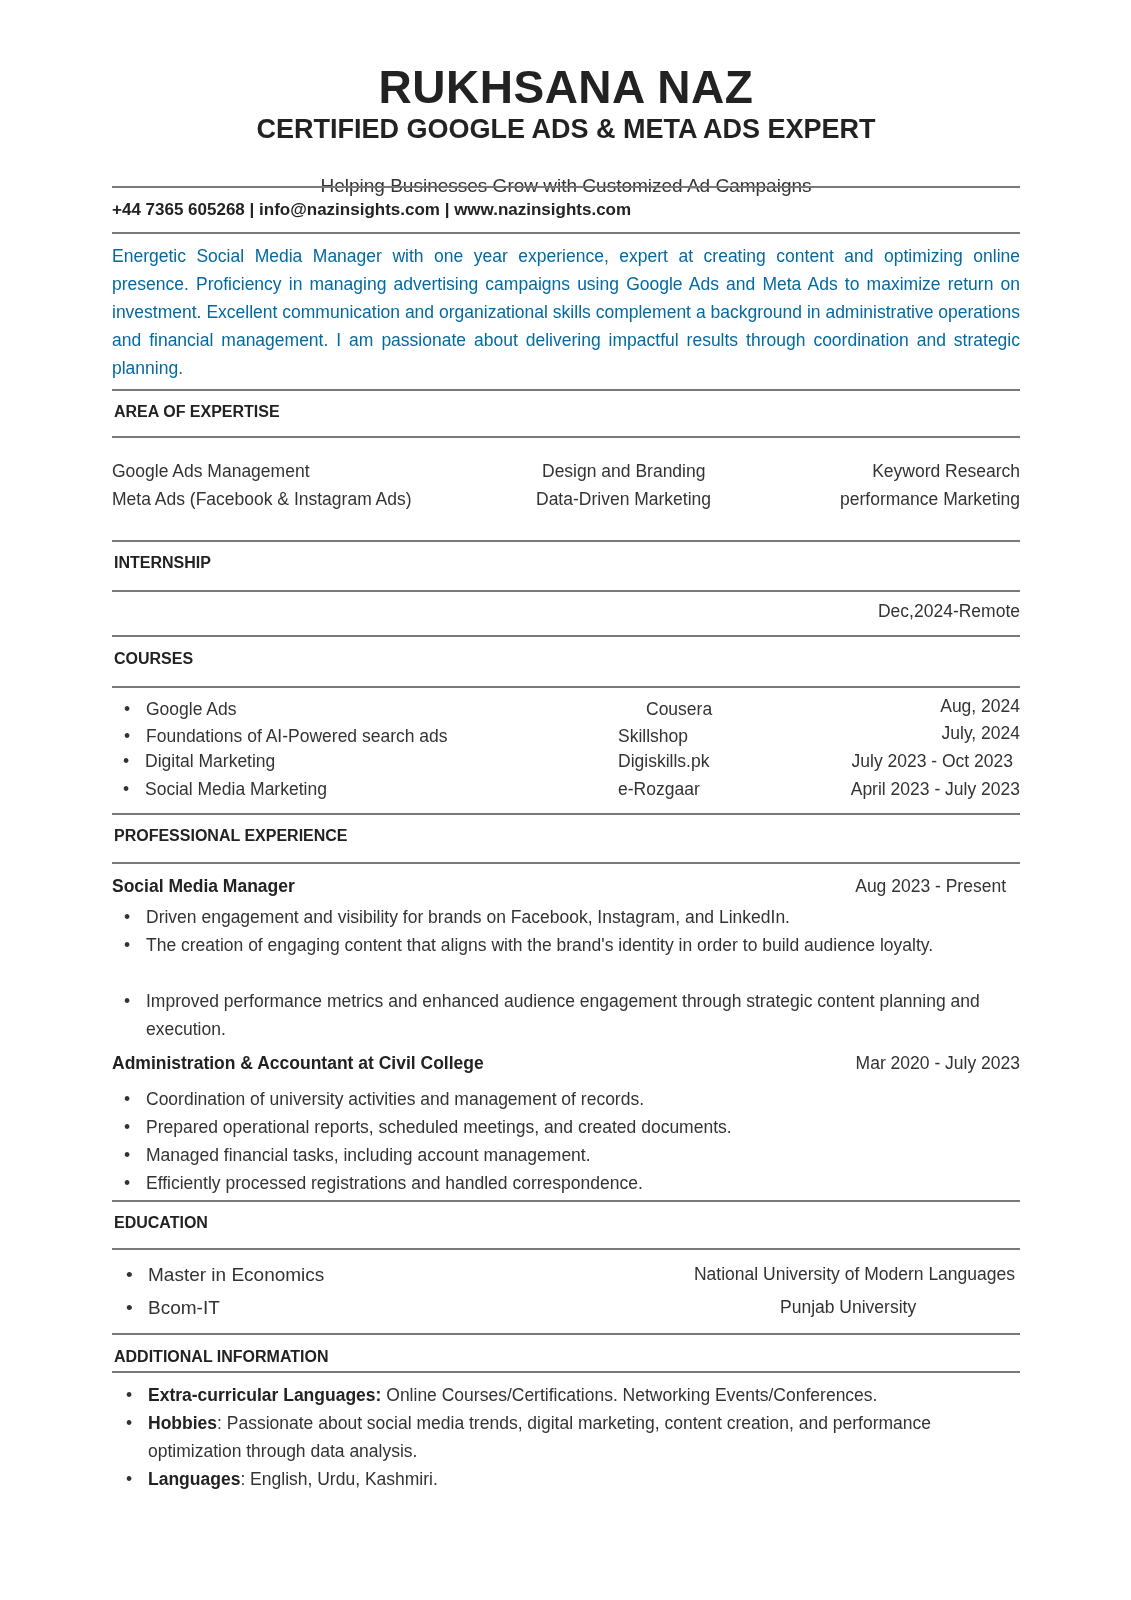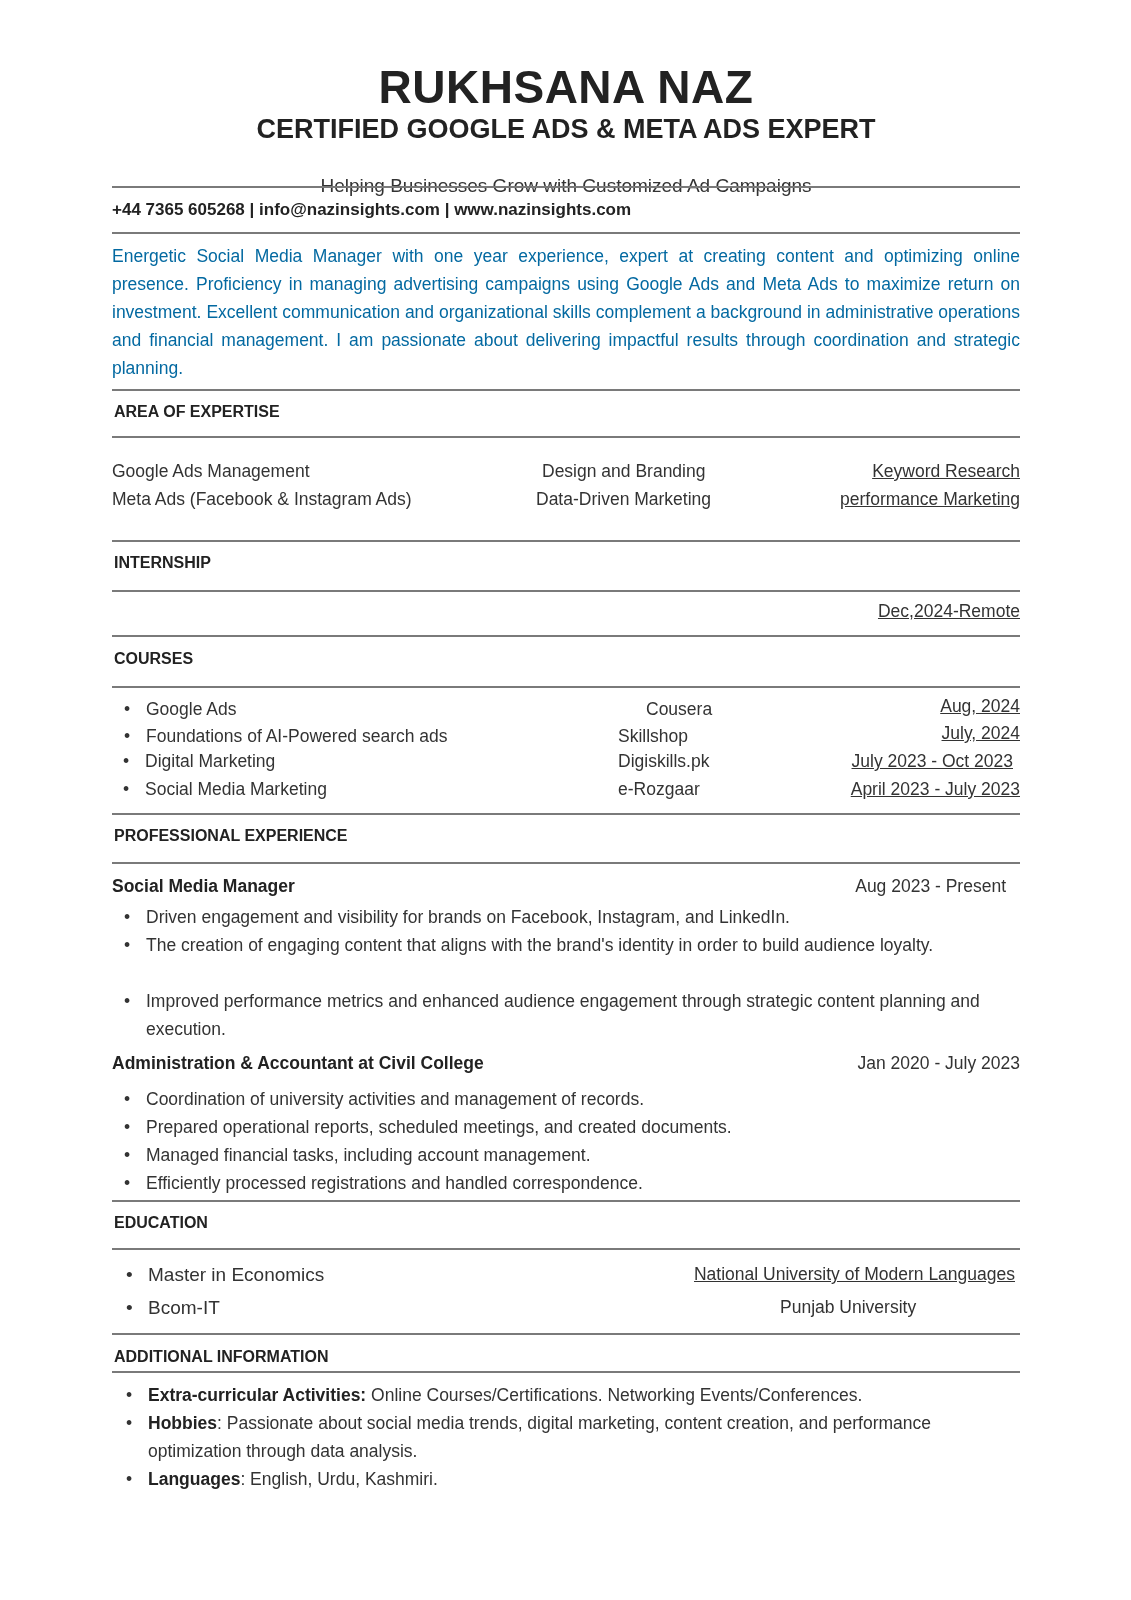--- a/index.html
+++ b/index.html
@@ -28,21 +28,21 @@
   .summary {
     position: absolute; top: 242px; left: 0; width: 908px;
     font-size: 17.5px; line-height: 28px; text-align: justify; color: #0369a1;
   }
   .sec-head {
     position: absolute; left: 2px; font-size: 16px; font-weight: bold; color: #222;
   }
   .row { position: absolute; left: 0; width: 908px; font-size: 17.5px; color: #333; height: 26px; }
   .c-left { position: absolute; left: 0; white-space: nowrap; }
   .c-mid { position: absolute; white-space: nowrap; margin-left: 28px; }
-  .c-right { position: absolute; right: 0; white-space: nowrap; text-align: center; text-decoration: underline; }
+  .c-right { position: absolute; right: 0; white-space: nowrap; text-align: center; }
   .bullet::before { content: "\2022"; position: absolute; left: -22px; }
   .bul { position: absolute; white-space: nowrap; }
   .job { position: absolute; left: 0; width: 908px; font-size: 17.5px; height: 26px; }
   .job .jt { position: absolute; left: 0; font-weight: bold; color: #222; }
   .job .jd { position: absolute; right: 0; color: #333; }
   .para-bullet {
     position: absolute; left: 34px; width: 860px; font-size: 17.5px; line-height: 28px; color: #333;
   }
   .para-bullet::before { content: "\2022"; position: absolute; left: -22px; }
   b.k { color: #222; }
@@ -115,21 +115,21 @@
   <div class="job" style="top:876px">
     <span class="jt">Social Media Manager</span>
     <span class="jd" style="right:14px">Aug 2023 - Present</span>
   </div>
   <div class="para-bullet" style="top:903px">Driven engagement and visibility for brands on Facebook, Instagram, and LinkedIn.</div>
   <div class="para-bullet" style="top:931px">The creation of engaging content that aligns with the brand's identity in order to build audience loyalty.</div>
   <div class="para-bullet" style="top:987px">Improved performance metrics and enhanced audience engagement through strategic content planning and execution.</div>
 
   <div class="job" style="top:1053px">
     <span class="jt">Administration &amp; Accountant at Civil College</span>
-    <span class="jd">Jan 2020 - July 2023</span>
+    <span class="jd">Mar 2020 - July 2023</span>
   </div>
   <div class="para-bullet" style="top:1085px">Coordination of university activities and management of records.</div>
   <div class="para-bullet" style="top:1113px">Prepared operational reports, scheduled meetings, and created documents.</div>
   <div class="para-bullet" style="top:1141px">Managed financial tasks, including account management.</div>
   <div class="para-bullet" style="top:1169px">Efficiently processed registrations and handled correspondence.</div>
 
   <div class="rule" style="top:1200px"></div>
   <div class="sec-head" style="top:1214px">EDUCATION</div>
   <div class="rule" style="top:1248px"></div>
 
@@ -140,21 +140,21 @@
   <div class="row" style="top:1297px; font-size:19px">
     <span class="bul bullet" style="left:36px">Bcom-IT</span>
     <span class="c-mid" style="left:640px; font-size:17.5px">Punjab University</span>
   </div>
 
   <div class="rule" style="top:1333px"></div>
   <div class="sec-head" style="top:1348px">ADDITIONAL INFORMATION</div>
   <div class="rule" style="top:1371px"></div>
 
   <div class="para-bullet" style="top:1381px; left:36px">
-    <b class="k">Extra-curricular Activities:</b><span> Online Courses/Certifications. Networking Events/Conferences.</span>
+    <b class="k">Extra-curricular Languages:</b><span> Online Courses/Certifications. Networking Events/Conferences.</span>
   </div>
   <div class="para-bullet" style="top:1409px; left:36px; width:800px">
     <b class="k">Hobbies</b><span>: Passionate about social media trends, digital marketing, content creation, and performance optimization through data analysis.</span>
   </div>
   <div class="para-bullet" style="top:1465px; left:36px">
     <b class="k">Languages</b><span>: English, Urdu, Kashmiri.</span>
   </div>
 
 </div>
 

